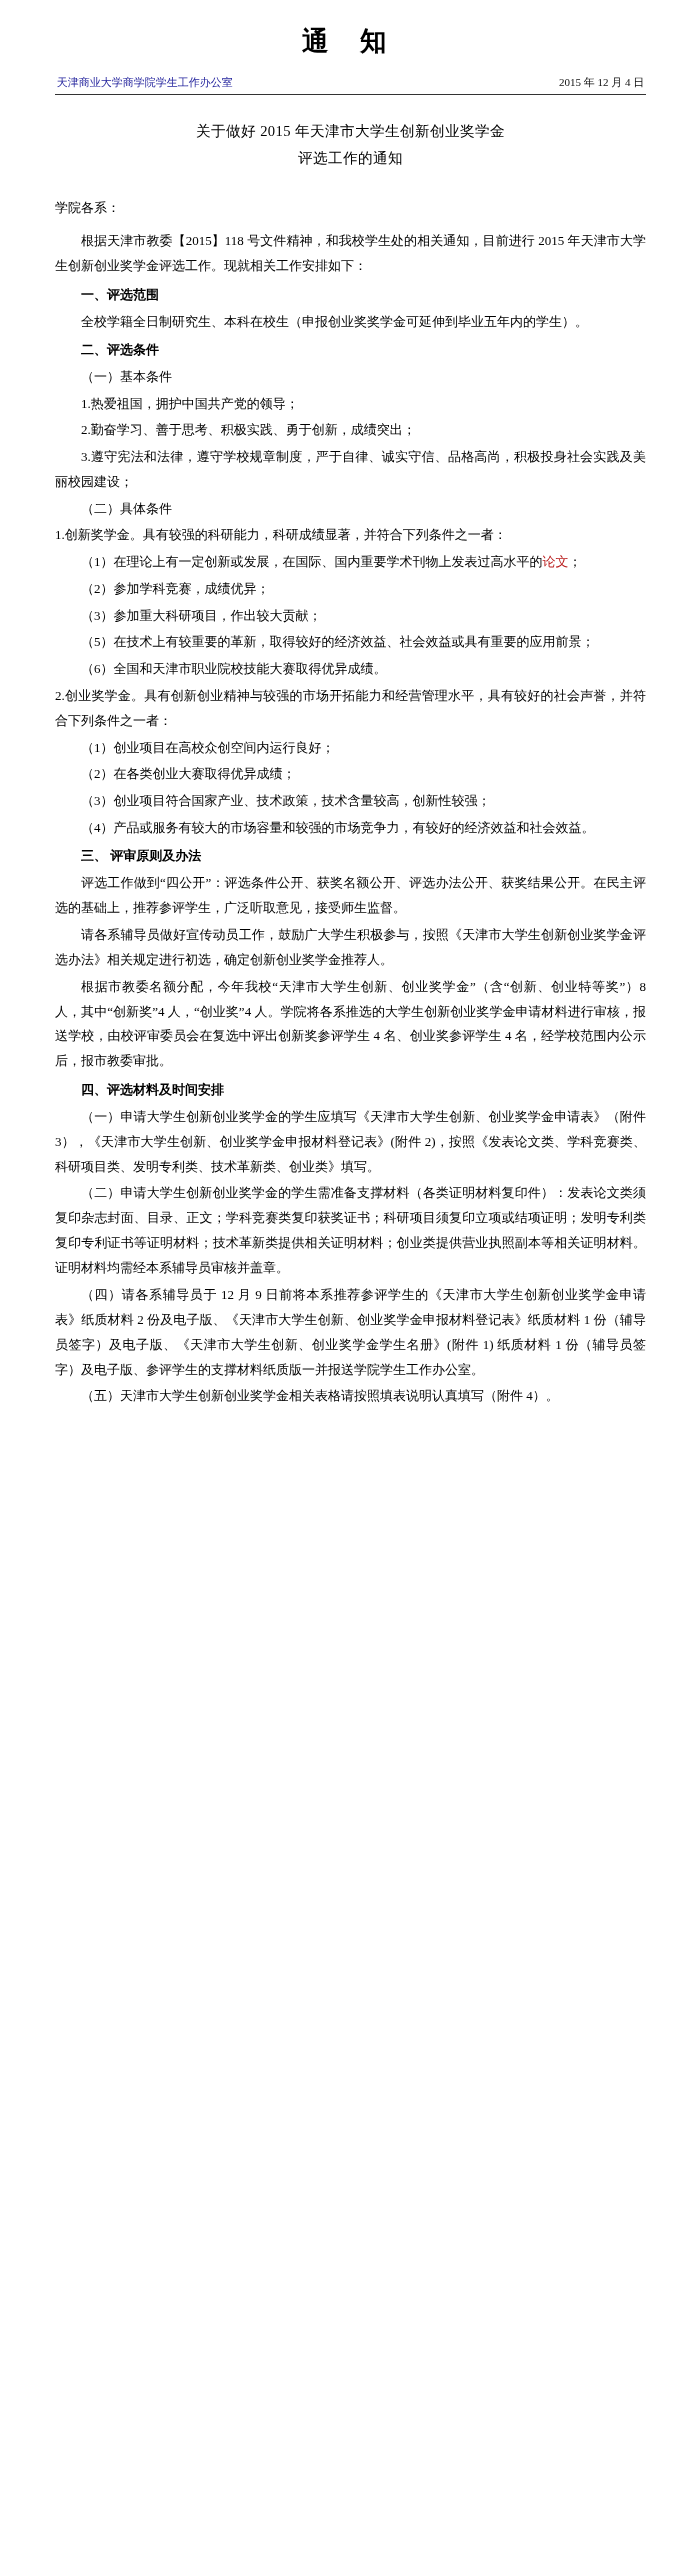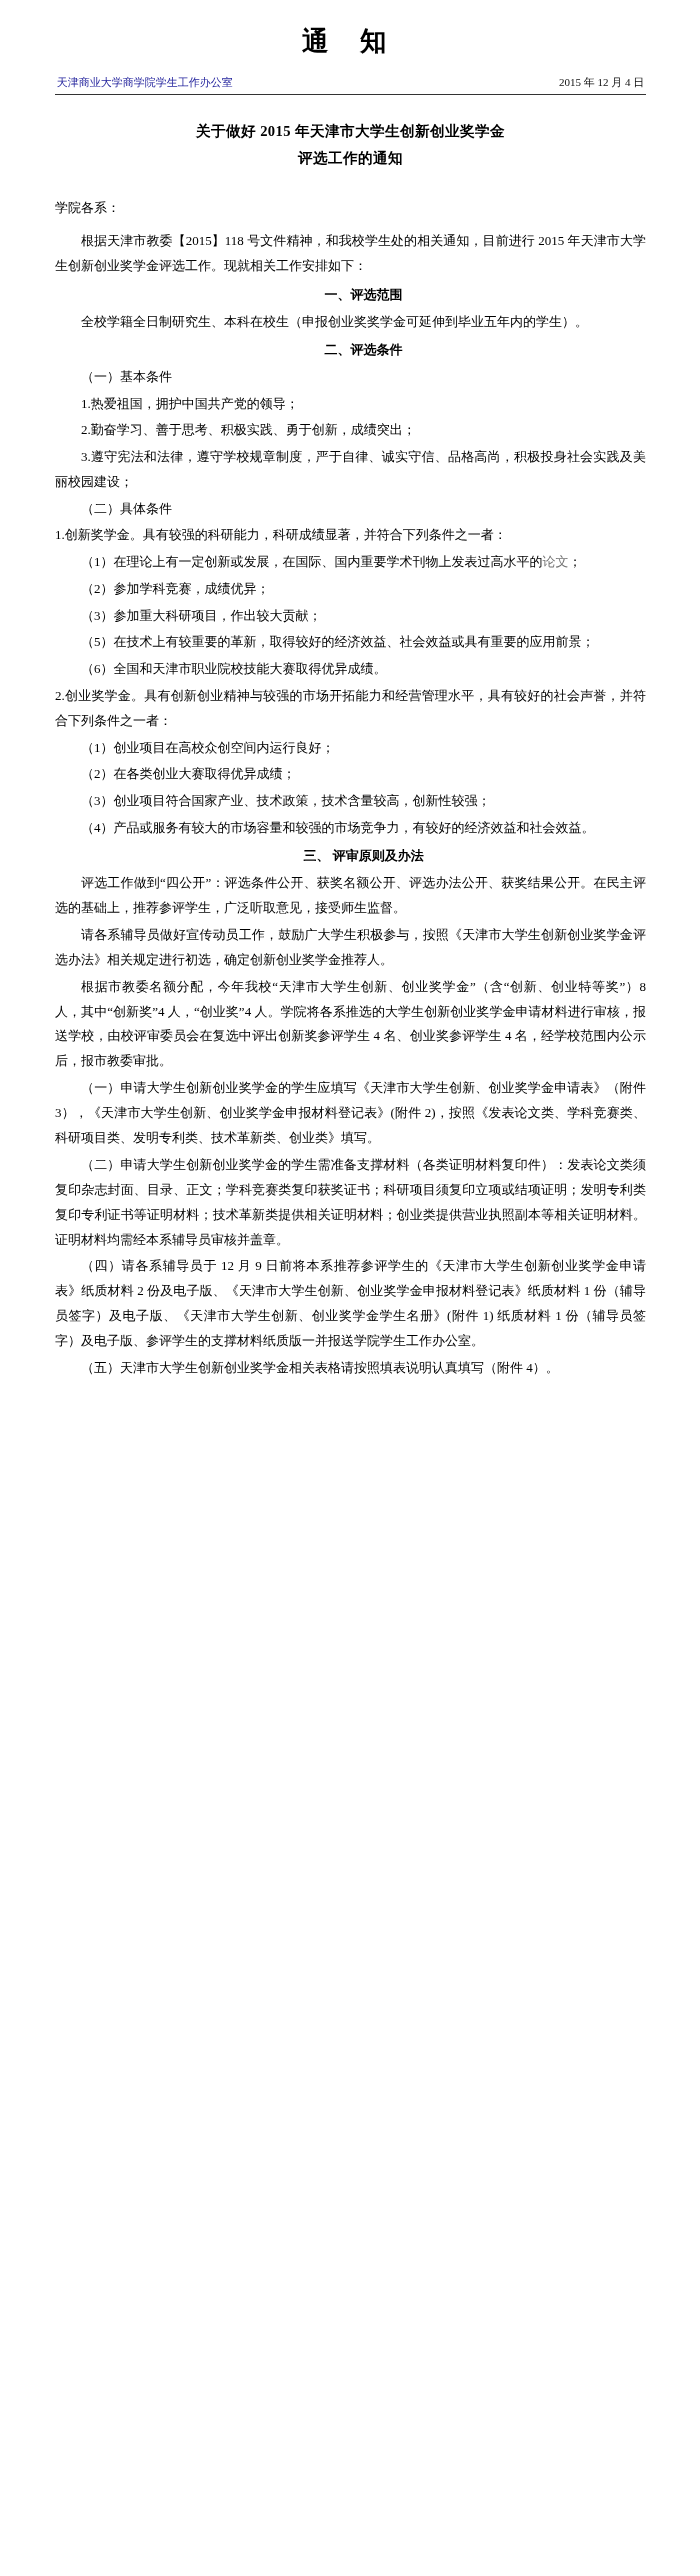--- a/index.html
+++ b/index.html
@@ -45,21 +45,21 @@
     color: #111111;
   }
   .rule {
     border: 0;
     border-top: 1.3px solid #333;
     margin: 0 0 23px 0;
   }
   .subject {
     text-align: center;
     font-size: 14.6px;
-    font-weight: bold;
+    font-weight: normal;
     line-height: 1.9;
     margin: 11px 0 23px 0;
     letter-spacing: 0.4px;
   }
   .salutation {
     font-size: 13px;
     margin: 0 0 8.8px 0;
     line-height: 1.9;
   }
   p.body {
@@ -69,24 +69,23 @@
     text-align: justify;
     text-justify: inter-ideograph;
   }
   p.indent2 { text-indent: 2em; }
   p.heading {
     font-size: 13px;
     font-weight: bold;
     line-height: 1.92;
     margin: 3.5px 0 1.8px 0;
     text-indent: 2em;
-    text-align: center;
   }
   a.inline-link {
-    color: #737373;
+    color: #b91c1c;
     cursor: pointer;
   }
 </style>
 </head>
 <body>
 
 <div class="page">
 
   <div class="doc-title">通 知</div>
 
@@ -124,19 +123,20 @@
   <p class="body indent2">（1）创业项目在高校众创空间内运行良好；</p>
   <p class="body indent2">（2）在各类创业大赛取得优异成绩；</p>
   <p class="body indent2">（3）创业项目符合国家产业、技术政策，技术含量较高，创新性较强；</p>
   <p class="body indent2">（4）产品或服务有较大的市场容量和较强的市场竞争力，有较好的经济效益和社会效益。</p>
 
   <p class="heading">三、 评审原则及办法</p>
   <p class="body indent2">评选工作做到“四公开”：评选条件公开、获奖名额公开、评选办法公开、获奖结果公开。在民主评选的基础上，推荐参评学生，广泛听取意见，接受师生监督。</p>
   <p class="body indent2">请各系辅导员做好宣传动员工作，鼓励广大学生积极参与，按照《天津市大学生创新创业奖学金评选办法》相关规定进行初选，确定创新创业奖学金推荐人。</p>
   <p class="body indent2">根据市教委名额分配，今年我校“天津市大学生创新、创业奖学金”（含“创新、创业特等奖”）8 人，其中“创新奖”4 人，“创业奖”4 人。学院将各系推选的大学生创新创业奖学金申请材料进行审核，报送学校，由校评审委员会在复选中评出创新奖参评学生 4 名、创业奖参评学生 4 名，经学校范围内公示后，报市教委审批。</p>
 
+  <p class="heading">四、评选材料及时间安排</p>
   <p class="body indent2">（一）申请大学生创新创业奖学金的学生应填写《天津市大学生创新、创业奖学金申请表》（附件 3），《天津市大学生创新、创业奖学金申报材料登记表》(附件 2)，按照《发表论文类、学科竞赛类、科研项目类、发明专利类、技术革新类、创业类》填写。</p>
   <p class="body indent2">（二）申请大学生创新创业奖学金的学生需准备支撑材料（各类证明材料复印件）：发表论文类须复印杂志封面、目录、正文；学科竞赛类复印获奖证书；科研项目须复印立项或结项证明；发明专利类复印专利证书等证明材料；技术革新类提供相关证明材料；创业类提供营业执照副本等相关证明材料。证明材料均需经本系辅导员审核并盖章。</p>
   <p class="body indent2">（四）请各系辅导员于 12 月 9 日前将本系推荐参评学生的《天津市大学生创新创业奖学金申请表》纸质材料 2 份及电子版、《天津市大学生创新、创业奖学金申报材料登记表》纸质材料 1 份（辅导员签字）及电子版、《天津市大学生创新、创业奖学金学生名册》(附件 1) 纸质材料 1 份（辅导员签字）及电子版、参评学生的支撑材料纸质版一并报送学院学生工作办公室。</p>
   <p class="body indent2">（五）天津市大学生创新创业奖学金相关表格请按照填表说明认真填写（附件 4）。</p>
 
 </div>
 
 
 </body></html>

